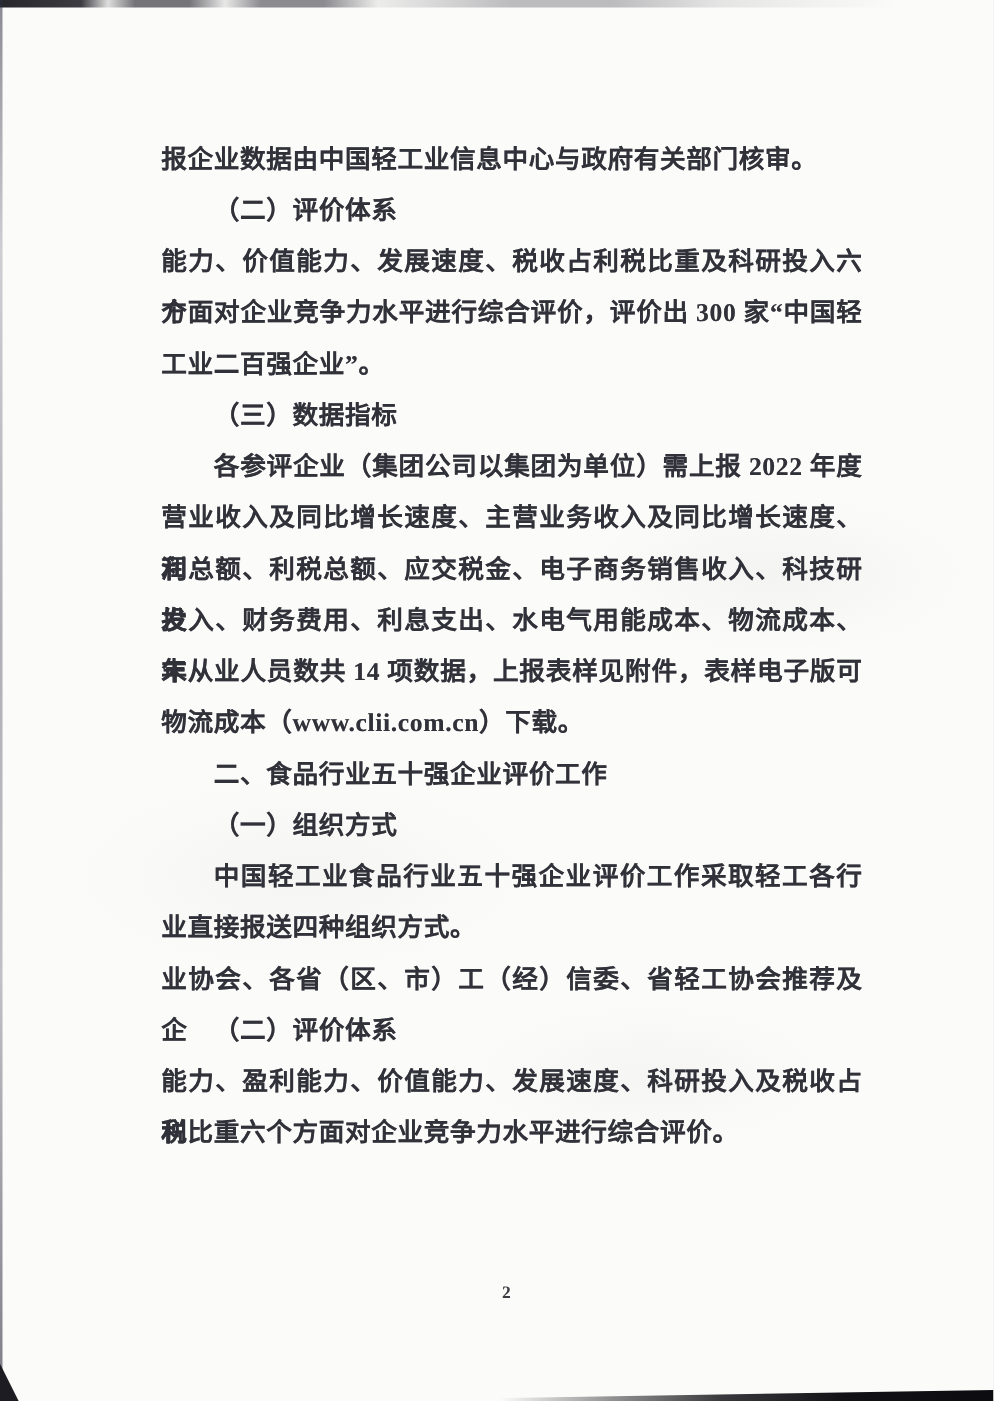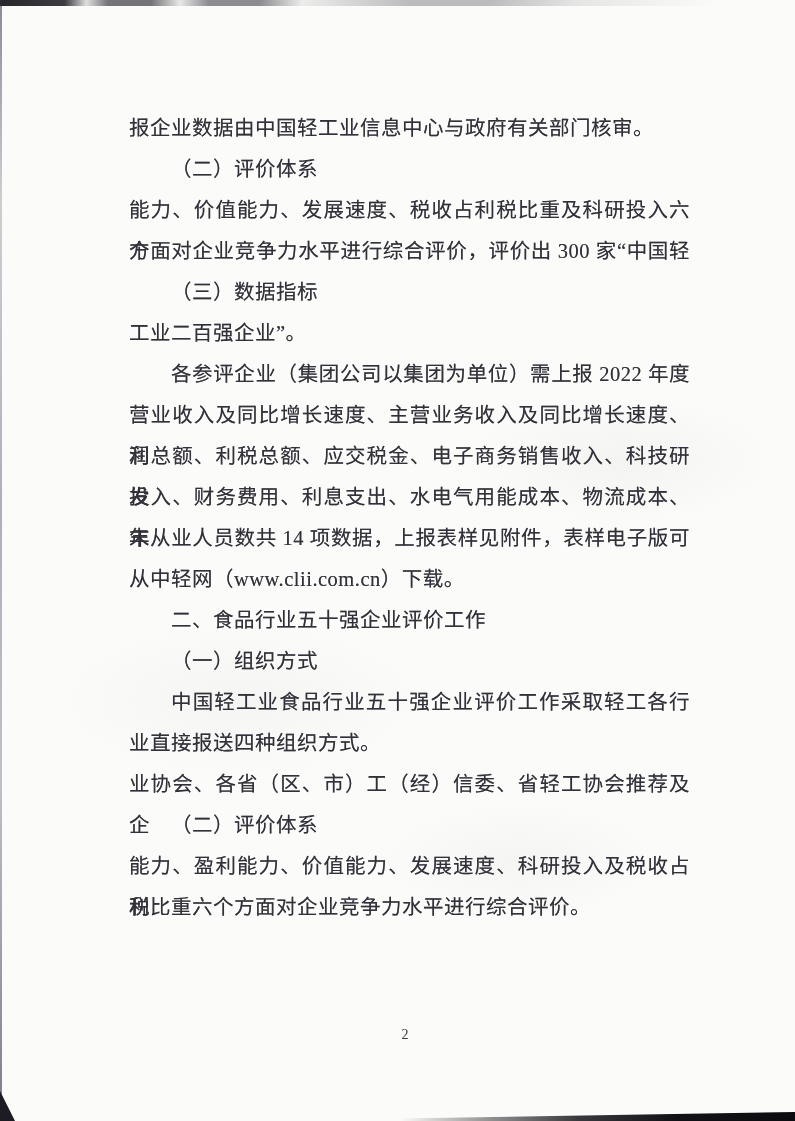--- a/index.html
+++ b/index.html
@@ -12,20 +12,21 @@
     width: 795px;
     height: 1121px;
     margin: 0 auto;
     background:
       radial-gradient(ellipse 220px 90px at 620px 460px, rgba(190,190,195,0.12), transparent 70%),
       radial-gradient(ellipse 260px 110px at 240px 700px, rgba(190,190,195,0.10), transparent 70%),
       radial-gradient(ellipse 200px 80px at 520px 860px, rgba(190,190,195,0.10), transparent 70%),
       #fbfbf9;
     overflow: hidden;
     font-family: "Liberation Serif", "DejaVu Serif", serif;
+    font-weight: bold;
   }
 
   
   .scan-top {
     position: absolute;
     top: 0; left: 0;
     width: 720px; height: 6px;
     background: linear-gradient(to right,
       #26262b 0%, #3c3c42 9%,
       rgba(90,90,96,0.18) 12%,
@@ -111,28 +112,28 @@
   <div class="scan-top"></div>
   <div class="scan-left"></div>
   <div class="scan-corner-bl"></div>
   <div class="scan-bottom"></div>
 
   <div class="text-block" id="body-lines">
       <div class="line">报企业数据由中国轻工业信息中心与政府有关部门核审。</div>
       <div class="line indent">（二）评价体系</div>
       <div class="line fill">能力、价值能力、发展速度、税收占利税比重及科研投入六个</div>
       <div class="line fill">方面对企业竞争力水平进行综合评价，评价出 300 家“中国轻</div>
+      <div class="line">工业二百强企业”。</div>
       <div class="line indent">（三）数据指标</div>
-      <div class="line">工业二百强企业”。</div>
       <div class="line indent fill">各参评企业（集团公司以集团为单位）需上报 2022 年度</div>
       <div class="line fill">营业收入及同比增长速度、主营业务收入及同比增长速度、利</div>
       <div class="line fill">润总额、利税总额、应交税金、电子商务销售收入、科技研发</div>
       <div class="line fill">投入、财务费用、利息支出、水电气用能成本、物流成本、年</div>
       <div class="line fill">末从业人员数共 14 项数据，上报表样见附件，表样电子版可</div>
-      <div class="line">从中轻网（www.clii.com.cn）下载。</div>
+      <div class="line">物流成本（www.clii.com.cn）下载。</div>
       <div class="line indent">二、食品行业五十强企业评价工作</div>
       <div class="line indent">（一）组织方式</div>
       <div class="line indent fill">中国轻工业食品行业五十强企业评价工作采取轻工各行</div>
       <div class="line">业直接报送四种组织方式。</div>
       <div class="line fill">业协会、各省（区、市）工（经）信委、省轻工协会推荐及企</div>
       <div class="line indent">（二）评价体系</div>
       <div class="line fill">能力、盈利能力、价值能力、发展速度、科研投入及税收占利</div>
       <div class="line">税比重六个方面对企业竞争力水平进行综合评价。</div>
     </div>
 

